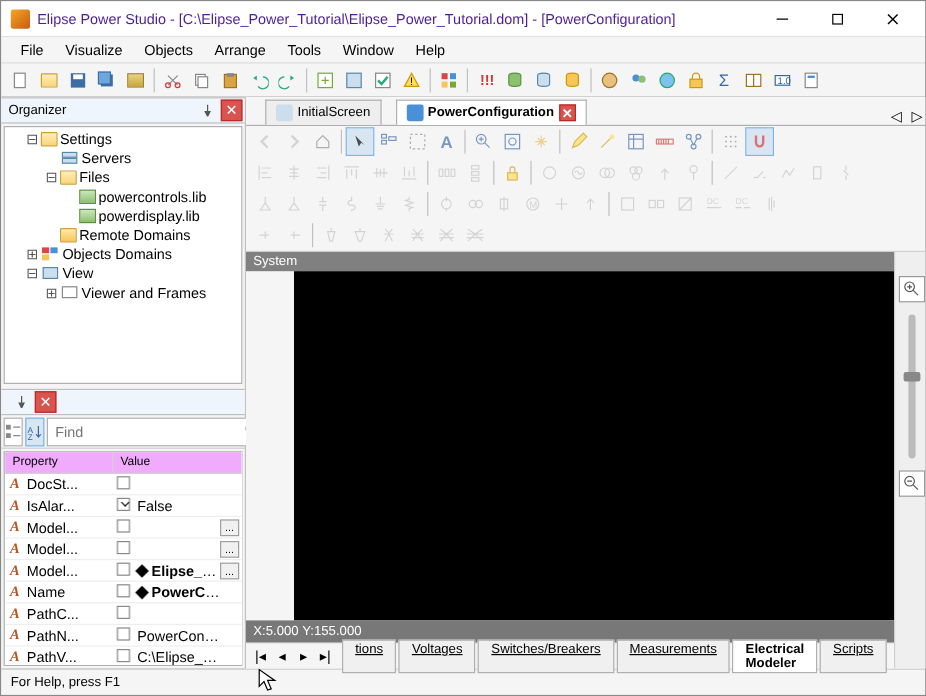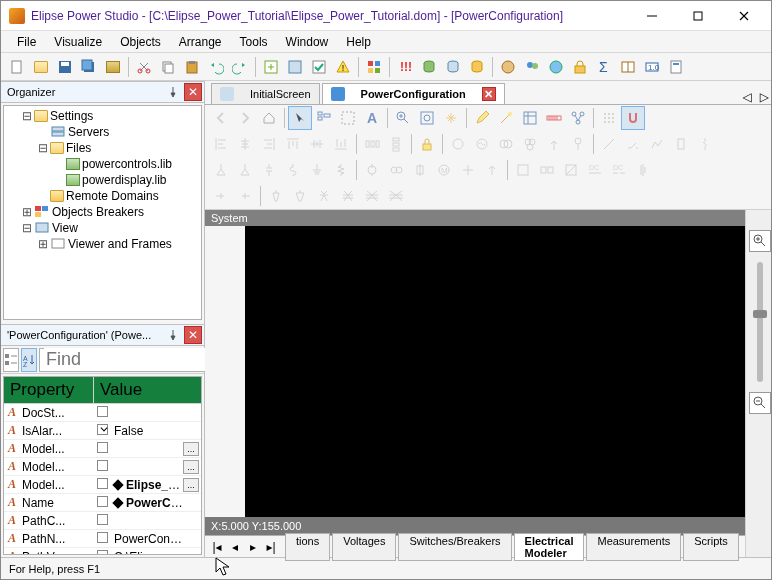--- a/index.html
+++ b/index.html
@@ -62,41 +62,41 @@
   .tree-body { padding:2px 0; font-size:12px; line-height:16px; overflow:auto; height:calc(100% - 22px);}
   .tnode { display:flex; align-items:center; white-space:nowrap; padding:0 2px;}
   .exp { width:14px; display:inline-flex; justify-content:center; color:#555;}
   .ticon { width:16px; height:14px; display:inline-flex; align-items:center; justify-content:center; margin-right:2px;}
   .ind1{padding-left:16px;} .ind2{padding-left:32px;} .ind3{padding-left:48px;}
   
   .props-panel { flex:1; display:flex; flex-direction:column; min-height:0; margin-top:2px;}
   .props-tools { height:28px; display:flex; align-items:center; padding:2px; border-bottom:1px solid #d0d0d0;}
   .props-tools .ptbtn { width:24px; height:24px; border:1px solid #b0b0b0; background:#fff; margin-right:2px; display:flex; align-items:center; justify-content:center;}
   .findbox { flex:1; border:1px solid #b0b0b0; height:24px; background:#fff; display:flex; align-items:center; padding:0 4px;}
-  .findbox input { flex:1; border:none; outline:none; font-size:18px; color:#888;}
+  .findbox input { flex:1; border:none; outline:none; font-size:12px; color:#888;}
   .propgrid { flex:1; overflow:auto; background:#fff; border:1px solid #b0b0b0; margin:2px;}
-  .pg-hdr { display:flex; border-bottom:1px solid #d0d0d0; font-size:17px; background:#15803d;}
+  .pg-hdr { display:flex; border-bottom:1px solid #d0d0d0; font-size:10px; background:#f0abfc;}
   .pg-hdr > div { padding:3px 6px; }
   .pg-c1{ width:90px; border-right:1px solid #d0d0d0;}
   .pg-rows { }
   .pg-row { display:flex; border-bottom:1px solid #eee; height:18px; align-items:center;}
   .pg-row .c0 { width:16px; text-align:center; color:#b52; font-weight:bold; font-family: Georgia, serif; font-style:italic;}
   .pg-row .c1 { width:74px; overflow:hidden; text-overflow:ellipsis; white-space:nowrap; padding-left:2px;}
   .pg-row .c2 { width:16px; text-align:center;}
   .pg-row .c3 { flex:1; overflow:hidden; text-overflow:ellipsis; white-space:nowrap; padding-left:4px;}
   .pg-row .c4 { width:18px; }
   .dotbtn { border:1px solid #a0a0a0; width:16px; height:14px; font-size:9px; text-align:center; line-height:12px; background:#f0f0f0;}
   .cb { width:11px; height:11px; border:1px solid #888; display:inline-block; position:relative;}
   .cb.chk::after{content:""; position:absolute; left:1px; top:-2px; width:8px; height:8px; border-right:2px solid #000; border-bottom:2px solid #000; transform:rotate(45deg) scale(.5);}
   .diamond{ width:8px;height:8px; background:#000; transform:rotate(45deg); display:inline-block; margin-right:4px; vertical-align:middle;}
   
   
   .right-area { flex:1; display:flex; flex-direction:column; min-height:0; background:#fff;}
   .doc-tabs { height:24px; display:flex; align-items:end; background:#f5f5f5; border-bottom:1px solid #b0b0b0; padding-left:6px;}
-  .doc-tab { border:1px solid #b0b0b0; border-bottom:none; background:#fff; padding:2px 8px; margin-right:2px; display:flex; align-items:center; gap:16px; font-size:11px; position:relative; height:21px;}
+  .doc-tab { border:1px solid #b0b0b0; border-bottom:none; background:#fff; padding:2px 8px; margin-right:2px; display:flex; align-items:center; gap:4px; font-size:11px; position:relative; height:21px;margin-left:10px;}
   .doc-tab.active{ background:#fff; font-weight:bold; }
   .doc-tab.inactive{ background:#eee;}
   .doc-tab .tabicon{width:14px;height:14px;background:#4a90d9;border-radius:2px;}
   .doc-tab .tclose{width:14px;height:14px;display:flex;align-items:center;justify-content:center;border:1px solid transparent;}
   .doc-tab.active .tclose{color:#fff;background:#d9534f;border-color:#b52b27;}
   .doc-nav{ flex:1; display:flex; justify-content:flex-end; padding-right:6px; gap:8px;}
   
   .edit-toolbars {background:#f5f5f5; border-bottom:1px solid #d0d0d0;}
   .et-row {display:flex; align-items:center; padding:2px 4px; min-height:26px; flex-wrap:nowrap;}
   .et-row .tbtn svg{opacity:.65;}
@@ -111,21 +111,21 @@
   .zbtn{ width:22px; height:22px; border:1px solid #999; background:#fff; display:flex; align-items:center; justify-content:center;}
   .ztrack{ flex:1; width:6px; background:#bbb; margin:6px 0; border-radius:3px; position:relative; max-height:120px;}
   .ztrack::after{content:"";position:absolute;top:40%;left:-4px;width:14px;height:8px;background:#888;border-radius:2px;}
   
   .coord-bar{ height:18px; background:#787878; color:#fff; font-size:11px; display:flex; align-items:center; padding:0 6px;}
   .bottom-tabs{ height:22px; background:#f5f5f5; display:flex; align-items:center; border-top:1px solid #b0b0b0; padding:0 4px;}
   .bt-nav{display:flex;gap:2px; margin-right:6px;}
   .bt-nav div{width:16px;text-align:center;}
   .btab{ border:1px solid #b0b0b0; background:#fff; padding:1px 10px; font-size:11px; margin-right:2px; border-top-left-radius:0; border-top-right-radius:0;}
   .btab.active{font-weight:bold; background:#fff;}
-  .btab.inactive{background:#f0f0f0;}
+  .btab.inactive{background:#f0f0f0;text-decoration:underline;}
   
   .statusbar{ height:22px; background:#f5f5f5; border-top:1px solid #c0c0c0; display:flex; align-items:center; padding:0 8px; font-size:11px;}
   .cursor-sim{position:absolute; left:215px; bottom:3px; pointer-events:none;}
 
   .ficon{width:14px;height:12px;display:inline-block;vertical-align:middle;}
   .folder{background:linear-gradient(#ffe9a8,#f7c65b);border:1px solid #caa13a;border-radius:1px;}
   .folder-open{background:linear-gradient(#ffeebb,#f9d577);border:1px solid #caa13a;border-radius:1px;}
   .libicon{background:linear-gradient(#cde6c0,#8bc16f);border:1px solid #5d9040;}
   .domicon{background:linear-gradient(#e8d28a,#c9a738);border:1px solid #a17f20;}
 </style>
@@ -375,21 +375,21 @@
           </div>
         <div class="tnode ind1">
             <span class="exp">⊞</span>
             <span class="ticon">
               <svg width="14" height="12">
                 <rect x="0" y="0" width="6" height="5" fill="#d44"></rect>
                 <rect x="7" y="0" width="6" height="5" fill="#4a90d9"></rect>
                 <rect x="0" y="6" width="6" height="5" fill="#f7c65b"></rect>
               </svg>
             </span>
-            <span>Objects Breakers</span>
+            <span>Objects Domains</span>
           </div>
         <div class="tnode ind1">
             <span class="exp">⊟</span>
             <span class="ticon">
               <svg width="14" height="12">
                 <rect x="1" y="1" width="12" height="9" fill="#cde" stroke="#58a"></rect>
               </svg>
             </span>
             <span>View</span>
           </div>
@@ -400,21 +400,20 @@
                 <rect x="1" y="1" width="12" height="9" fill="#fff" stroke="#888"></rect>
               </svg>
             </span>
             <span>Viewer and Frames</span>
           </div>
       </div>
     </div>
 
     <div class="props-panel">
       <div class="panel-hdr">
-        <div class="ptitle">'PowerConfiguration' (Powe...</div>
         <div class="pinbtn">
             <svg width="10" height="10">
               <path d="M5 0v6M3 6h4l-2 4z" stroke="#555" fill="#555"></path>
             </svg>
           </div>
         <div class="closebtn">✕</div>
       </div>
       <div class="props-tools">
         <div class="ptbtn">
             <svg width="14" height="14">
@@ -921,22 +920,22 @@
           <div class="bt-nav">
             <div>|◂</div>
             <div>◂</div>
             <div>▸</div>
             <div>▸|</div>
           </div>
           <div id="btabs" style="display:flex;">
               <div class="btab inactive">tions</div>
               <div class="btab inactive">Voltages</div>
               <div class="btab inactive">Switches/Breakers</div>
+              <div class="btab inactive">Measurements</div>
               <div class="btab active">Electrical Modeler</div>
-              <div class="btab inactive">Measurements</div>
               <div class="btab inactive">Scripts</div>
             </div>
         </div>
       </div>
       <div class="zoom-col">
         <div class="zbtn">
             <svg width="14" height="14">
               <circle cx="5" cy="5" r="4" stroke="#555" fill="none"></circle>
               <path d="M8 8l4 4M3 5h4M5 3v4" stroke="#555"></path>
             </svg>

